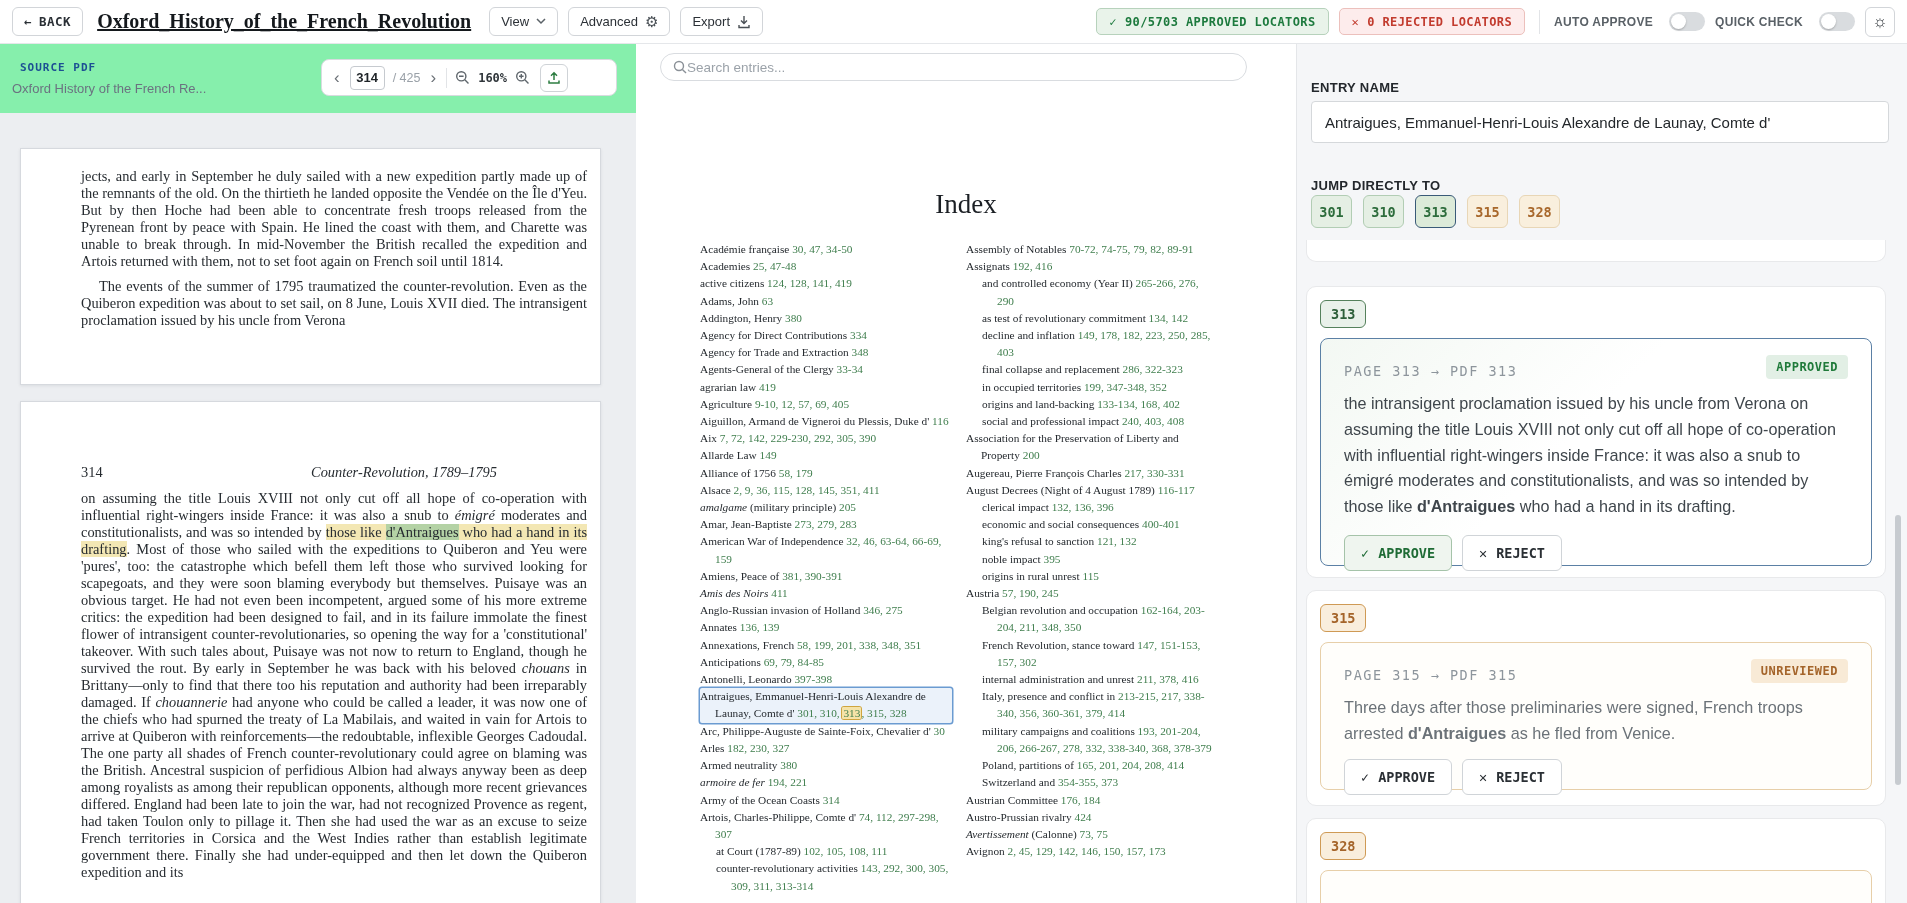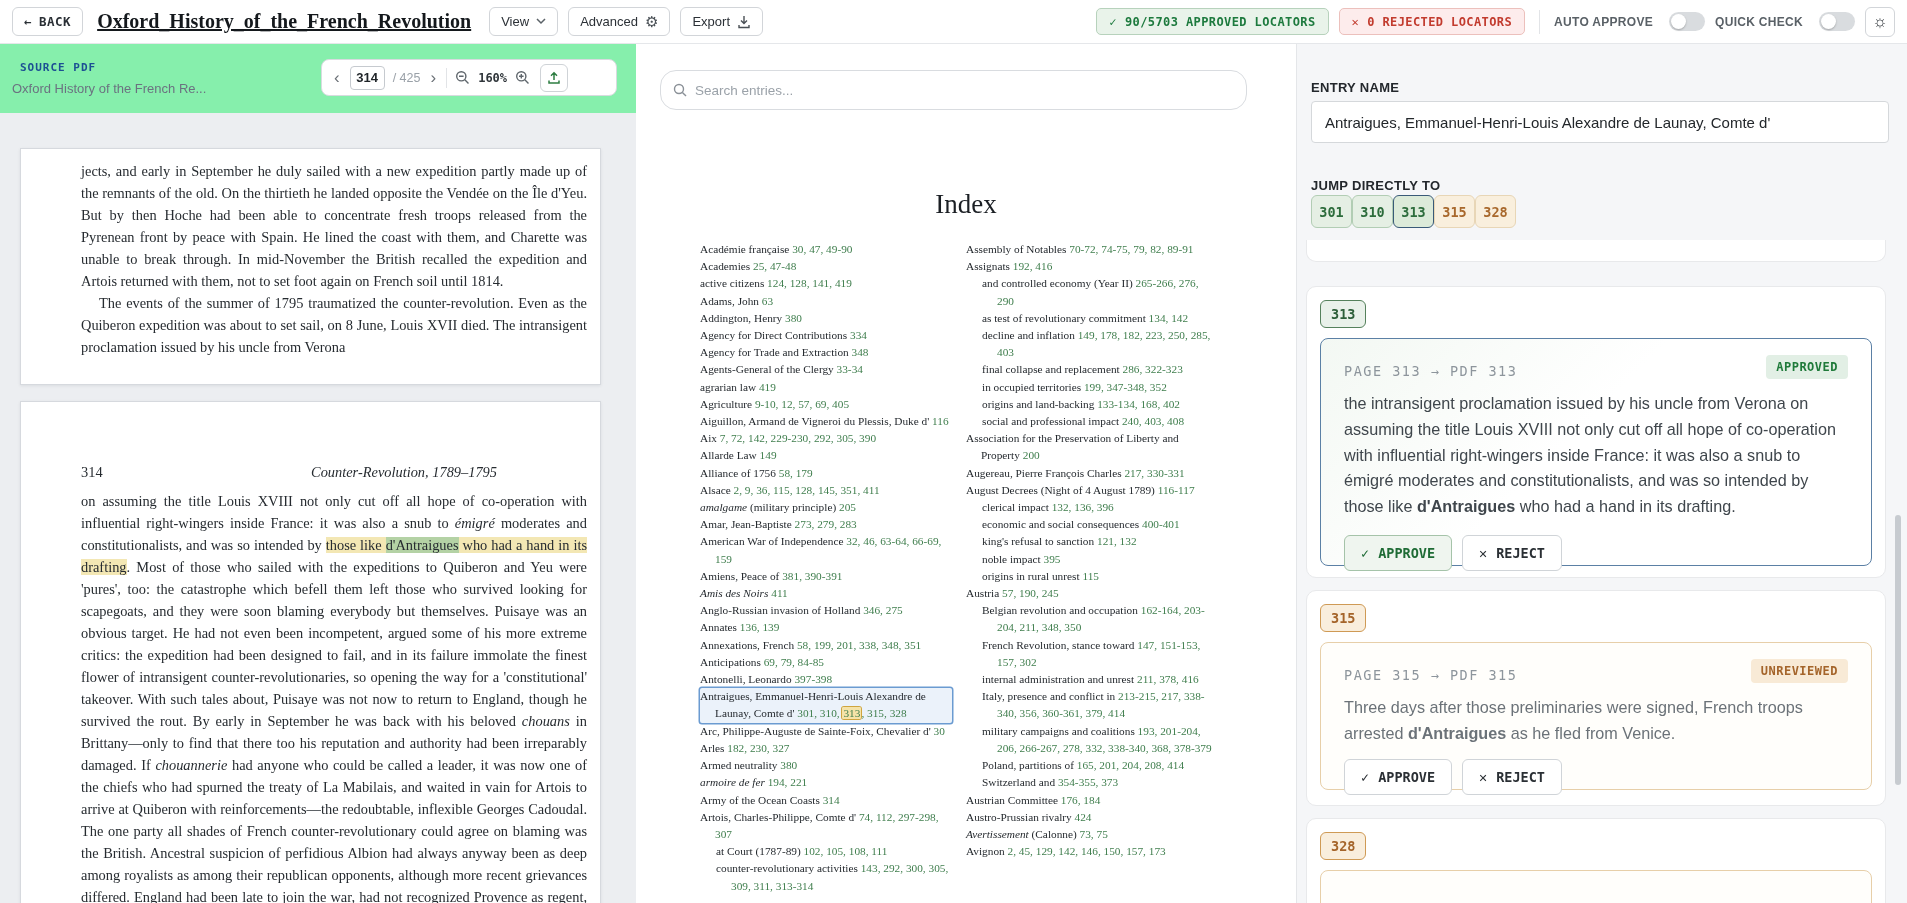--- a/index.html
+++ b/index.html
@@ -41,54 +41,54 @@
   .pager-sep { width:1px; height:20px; background:#e2e4e7;}
   .zoom-btn { background:none; border:none; cursor:pointer; display:flex; align-items:center;}
   #zoom-level { font-family:"DejaVu Sans Mono", monospace; font-weight:bold; font-size:12px; color:#2f353a;}
   #upload-btn { margin-left:2px; width:28px; height:28px; border:1px solid #cfd3d7; border-radius:6px; background:#fff;
     display:flex; align-items:center; justify-content:center; cursor:pointer;}
   #pdf-area { position:absolute; left:0; top:69px; right:0; bottom:0; background:#eceef1; overflow:hidden;}
   .pdf-card { position:absolute; left:20px; width:581px; background:#fff; border:1px solid #d6d9de;
     box-shadow:0 1px 3px rgba(16,24,40,.08); font-family:"Liberation Serif", serif; color:#262b30;}
   #pdf-page-1 { top:35px; height:237px; padding:11px 13px 0 60px;}
   #pdf-page-2 { top:288px; height:620px; padding:62px 13px 0 60px;}
-  .pdf-p { font-size:14.4px; line-height:22px; text-align:justify;}
+  .pdf-p { font-size:14.4px; line-height:17px; text-align:justify;margin-top:8px;}
   .pdf-p.indent { text-indent:18px;}
   #p2-head { display:flex; align-items:baseline; margin-bottom:9px; font-size:14.4px;}
   #p2-pagenum { width:90px;}
   #p2-runhead { flex:1; text-align:right; font-style:italic; padding-right:90px;}
   .seg-i { font-style:italic;}
   .seg-y { background:#f3e7b4;}
   .seg-g { background:#b4d2a5;}
 
   
   #middle-panel { position:absolute; left:636px; top:44px; width:661px; bottom:0; background:#fff; overflow:hidden;
     border-right:1px solid #e4e6e9;}
-  #search-wrap { position:absolute; left:24px; top:26px; width:587px; height:40px; border:1px solid #d9dce0;
-    border-radius:16px; background:#fff; display:flex; align-items:center; padding:0 12px; gap:8px;}
+  #search-wrap { position:absolute; left:24px; top:9px; width:587px; height:28px; border:1px solid #d9dce0;
+    border-radius:16px; background:#fff; display:flex; align-items:center; padding:0 12px; gap:0;}
   #search-input { border:none; outline:none; flex:1; font-size:13.5px; color:#30363c; background:transparent;}
   #search-input::placeholder { color:#9ba2a9;}
   #index-title { position:absolute; top:145px; left:0; width:100%; text-align:center;
     font-family:"Liberation Serif", serif; font-size:27px; color:#1b1f24;}
   .ix-col { position:absolute; top:197px; width:252px; font-family:"Liberation Serif", serif;
     font-size:11.3px; line-height:17.2px; color:#1f2429;}
   #ix-col-left { left:64px;}
   #ix-col-right { left:330px;}
   .ix-entry { padding-left:15px; text-indent:-15px;}
   .ix-entry.sub { margin-left:16px;}
   .ix-entry .pg { color:#3e7d4c;}
   .ix-entry.sel { background:#ebf2fa; box-shadow:0 0 0 1.5px #6b9bd1; border-radius:2px;}
   .pg.hl { background:#f5e3a8; box-shadow:0 0 0 1px #cfa53f; border-radius:2px; padding:0 1px;}
 
   
   #right-panel { position:absolute; left:1297px; top:44px; width:610px; bottom:0; background:#f5f6f8; overflow:hidden;}
   .rp-label { position:absolute; left:14px; font-size:13px; font-weight:bold; color:#23272c; letter-spacing:.3px;}
   #entry-name-input { position:absolute; left:14px; top:57px; width:578px; height:42px; border:1px solid #d5d8db;
     border-radius:4px; background:#fff; padding:0 13px; font-size:15px; color:#23272b;}
-  #jump-row { position:absolute; left:14px; top:151px; display:flex; }
+  #jump-row { position:absolute; left:14px; top:151px; display:flex; gap:11px;}
   .jb { width:41px; height:33px; border-radius:6px; font-family:"DejaVu Sans Mono", monospace; font-weight:bold;
     font-size:13.5px; cursor:pointer;}
   .jb-g { background:#e5efe4; border:1px solid #b2cdb4; color:#2d6c3c;}
   .jb-sel { background:#dcead9; border:1.5px solid #3a5a78; color:#2d6c3c;}
   .jb-t { background:#f9efdd; border:1px solid #e8d6b6; color:#a8682c;}
   .group { position:absolute; left:9px; width:580px; background:#fff; border:1px solid #e8e9eb; border-radius:10px;
     padding:13px;}
   #group-partial { top:196px; height:22px; border-top:none; border-radius:0 0 10px 10px; padding:0;}
   #group-313 { top:242px; height:292px;}
   #group-315 { top:546px; height:216px;}
@@ -213,21 +213,21 @@
 <section id="middle-panel">
   <div id="search-wrap">
     <svg width="14" height="14" viewBox="0 0 14 14">
         <circle cx="6" cy="6" r="4.5" fill="none" stroke="#8a9097" stroke-width="1.4"></circle>
         <path d="M9.4 9.4L13 13" stroke="#8a9097" stroke-width="1.4"></path>
       </svg>
     <input id="search-input" placeholder="Search entries..." style="">
   </div>
   <div id="index-title">Index</div>
   <div class="ix-col" id="ix-col-left">
-      <div class="ix-entry"><span>Académie française</span><span class="pg"> 30, 47, 49-90</span></div>
+      <div class="ix-entry"><span>Académie française</span><span class="pg"> 30, 47, 34-50</span></div>
       <div class="ix-entry"><span>Academies</span><span class="pg"> 25, 47-48</span></div>
       <div class="ix-entry"><span>active citizens</span><span class="pg"> 124, 128, 141, 419</span></div>
       <div class="ix-entry"><span>Adams, John</span><span class="pg"> 63</span></div>
       <div class="ix-entry"><span>Addington, Henry</span><span class="pg"> 380</span></div>
       <div class="ix-entry"><span>Agency for Direct Contributions</span><span class="pg"> 334</span></div>
       <div class="ix-entry"><span>Agency for Trade and Extraction</span><span class="pg"> 348</span></div>
       <div class="ix-entry"><span>Agents-General of the Clergy</span><span class="pg"> 33-34</span></div>
       <div class="ix-entry"><span>agrarian law</span><span class="pg"> 419</span></div>
       <div class="ix-entry"><span>Agriculture</span><span class="pg"> 9-10, 12, 57, 69, 405</span></div>
       <div class="ix-entry"><span>Aiguillon, Armand de Vigneroi du Plessis, Duke d'</span><span class="pg"> 116</span></div>

